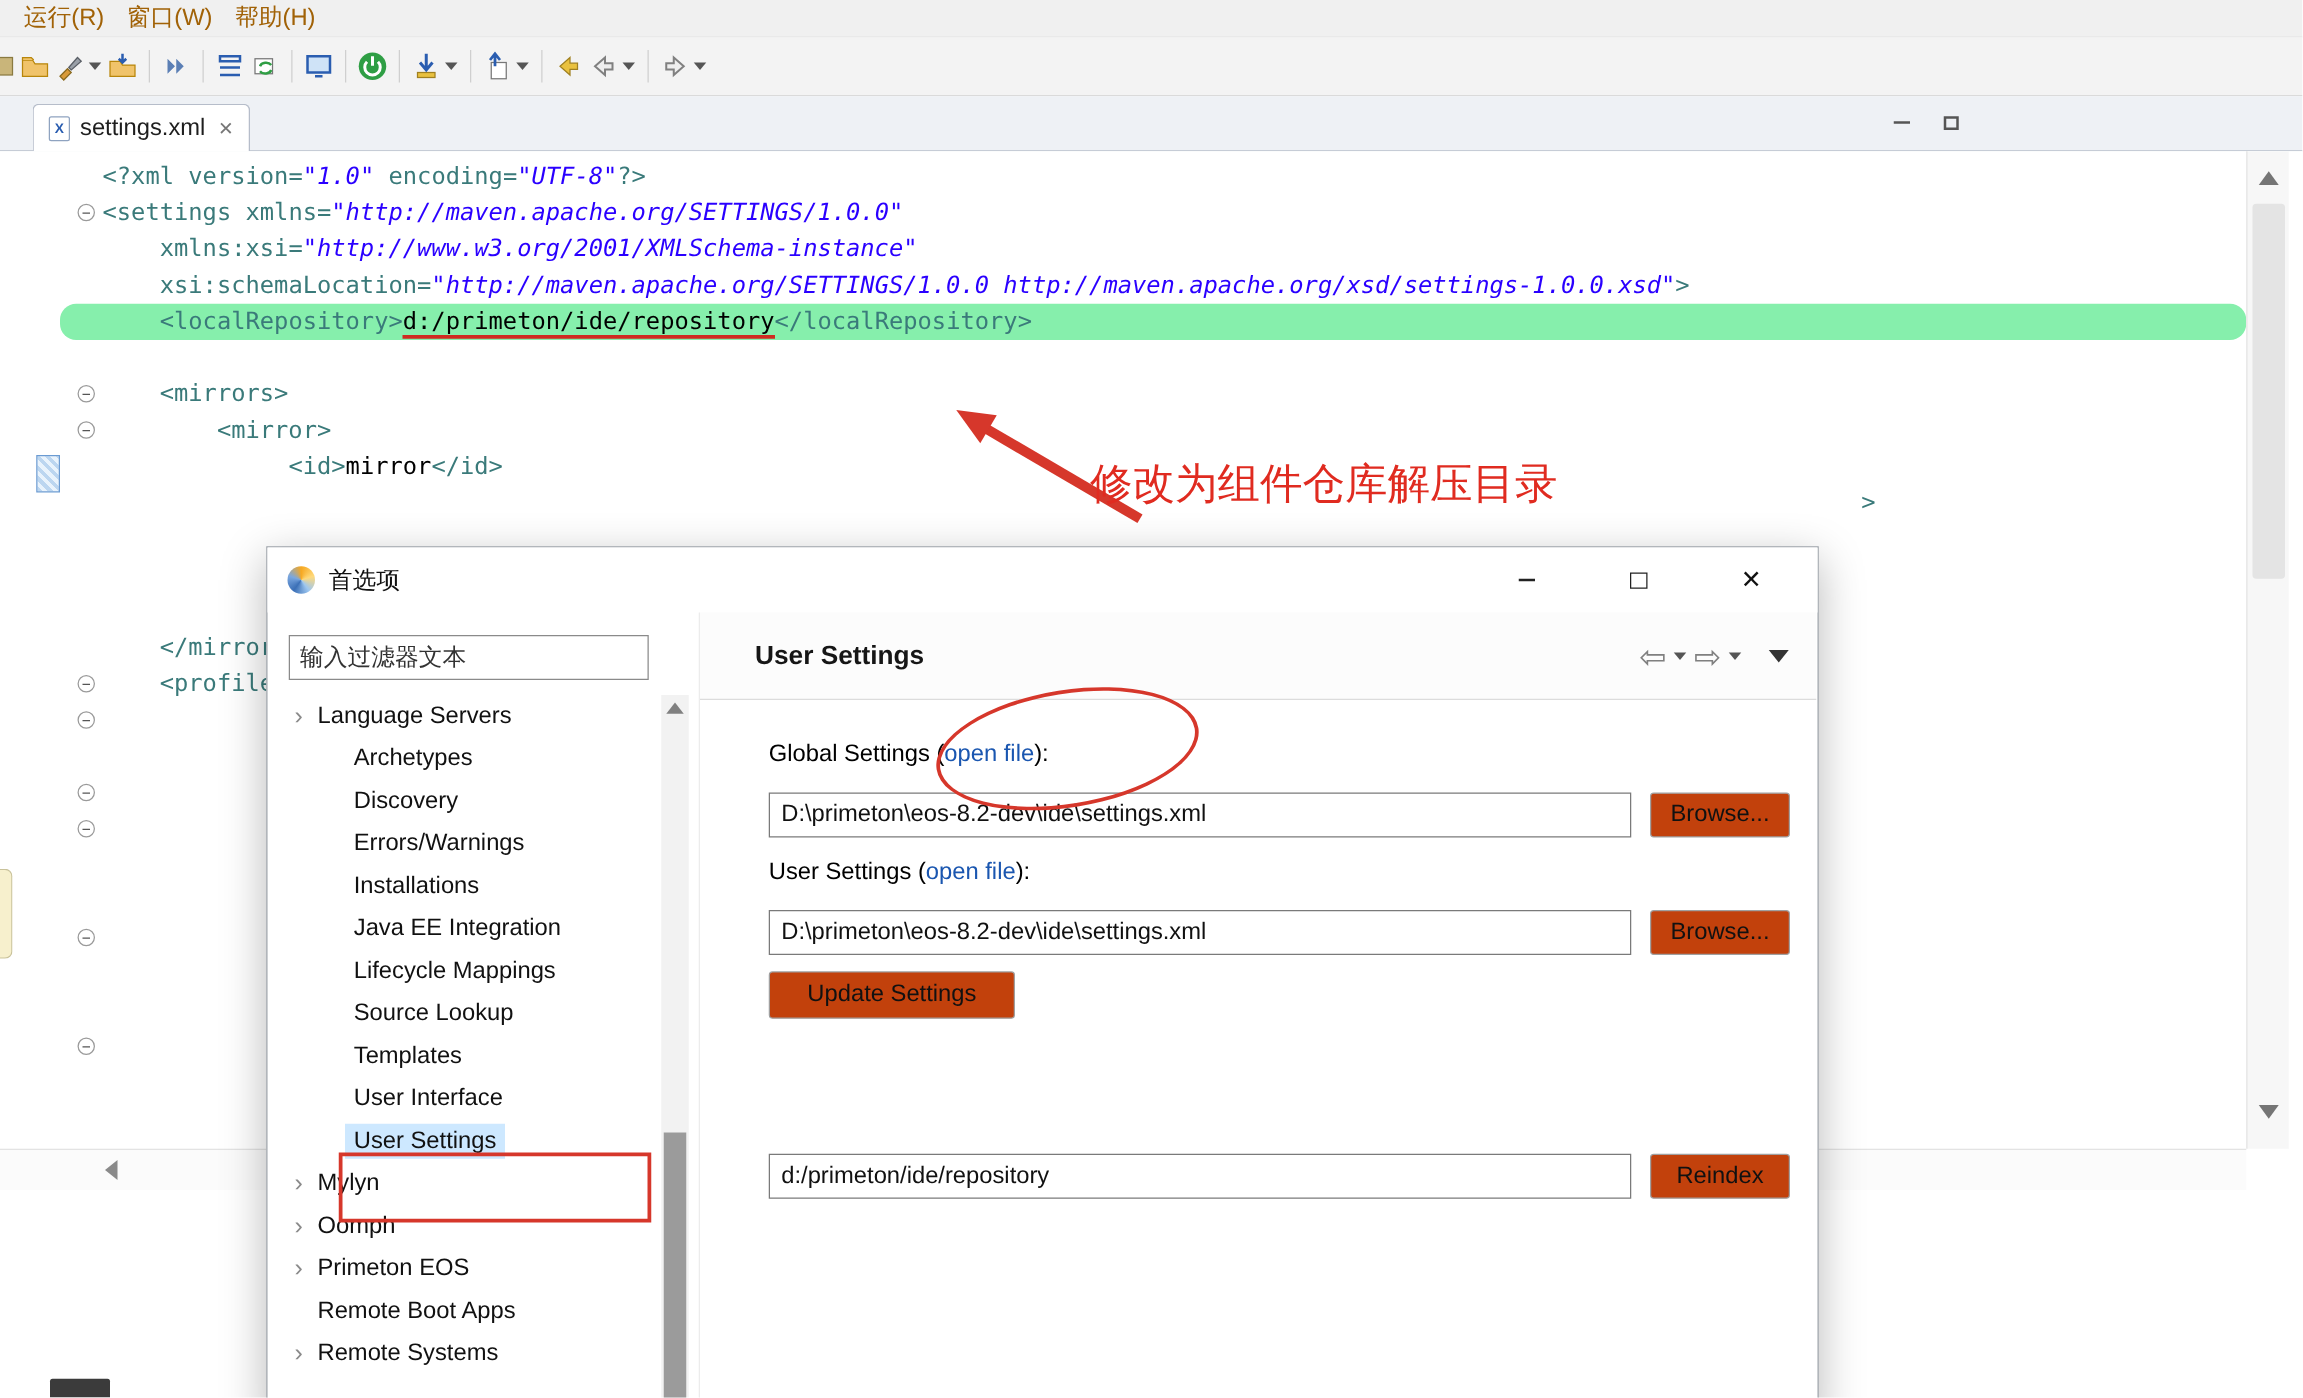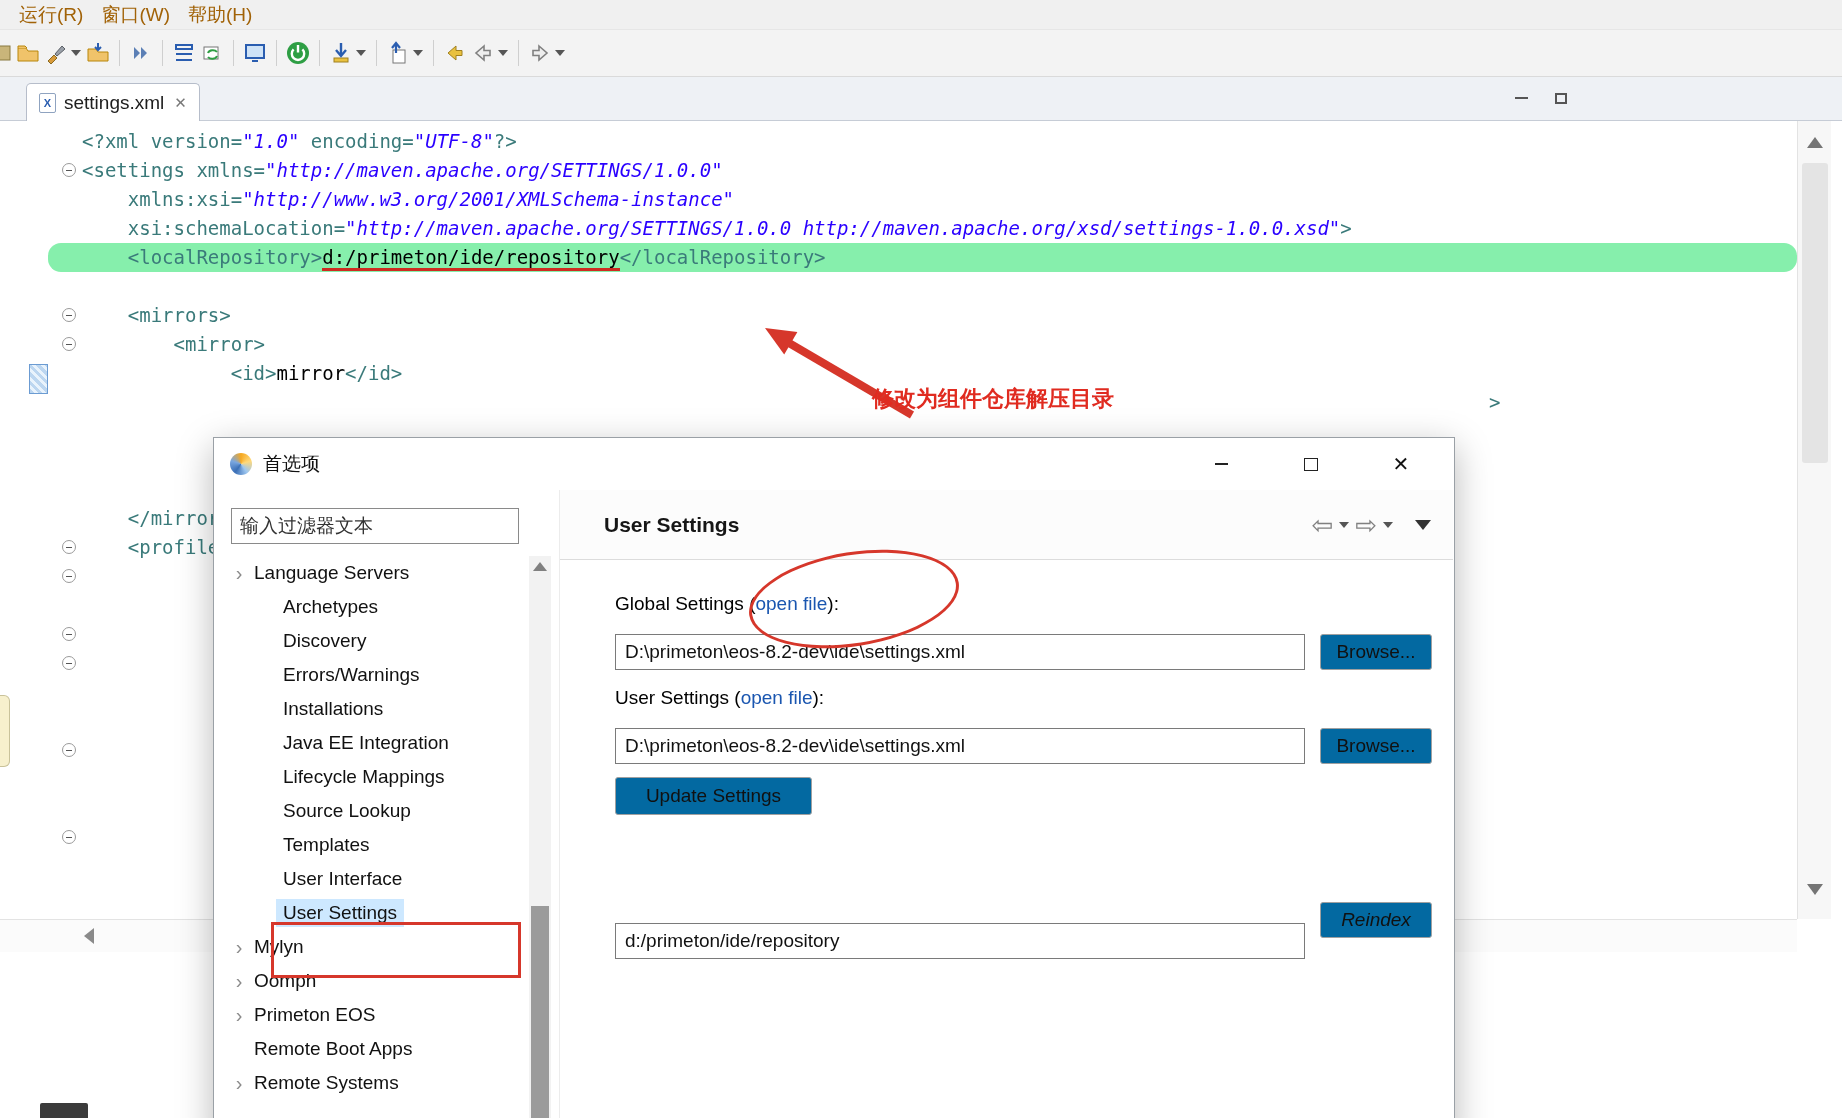--- a/index.html
+++ b/index.html
@@ -120,30 +120,30 @@
   .nav-caret { width:0; height:0; border-left:5px solid transparent; border-right:5px solid transparent;
     border-top:6px solid #555; }
   .nav-menu { width:0; height:0; border-left:8px solid transparent; border-right:8px solid transparent;
     border-top:10px solid #333; margin-left:16px; }
 
   .fld-label { position:absolute; font-size:19px; color:#000; white-space:nowrap; }
   .fld-link { color:#1a56b0; }
   .fld-input { position:absolute; width:690px; height:36px; border:1px solid #7a7a7a;
     font-size:19px; padding:0 9px; color:#111; background:#fff;
     font-family:"Liberation Sans", sans-serif; }
-  .btn { position:absolute; height:36px; background:#0369a1; border:1px solid #a0a0a0;
+  .btn { position:absolute; height:36px; background:#c2410c; border:1px solid #a0a0a0;
     border-radius:3px; font-size:19px; color:#111; text-align:center;
     font-family:"Liberation Sans", sans-serif; display:flex; align-items:center; justify-content:center; }
 
   
   .annot { z-index:40; position:absolute; }
   #ann-ellipse { left:748px; top:552px; width:212px; height:94px;
     border:3.5px solid #d6372b; border-radius:50%; transform:rotate(-9deg); }
   #ann-rect { left:271px; top:922px; width:250px; height:56px; border:3.5px solid #d6372b; }
-  #ann-note { left:872px; top:384px; font-size:22px; font-weight:bold; color:#e02b20; white-space:nowrap; }
+  #ann-note { left:872px; top:364px; font-size:34px; font-weight:normal; color:#e02b20; white-space:nowrap; }
   #ann-arrow { left:737px; top:315px; }
 </style>
 </head>
 <body>
 
 <div id="menubar">
   <span class="menu-item">运行(R)</span>
   <span class="menu-item">窗口(W)</span>
   <span class="menu-item">帮助(H)</span>
 </div>
@@ -411,21 +411,21 @@
     <input class="fld-input" style="left: 55px; top: 144px;" value="D:\primeton\eos-8.2-dev\ide\settings.xml">
     <span class="btn" style="left:760px; top:144px; width:112px;">Browse...</span>
 
     <span class="fld-label" style="left:55px; top:197px;"><span>User Settings (</span><span class="fld-link">open file</span><span>):</span></span>
     <input class="fld-input" style="left: 55px; top: 238px;" value="D:\primeton\eos-8.2-dev\ide\settings.xml">
     <span class="btn" style="left:760px; top:238px; width:112px;">Browse...</span>
 
     <span class="btn" style="left:55px; top:287px; width:197px; height:38px;">Update Settings</span>
 
     <input class="fld-input" style="left: 55px; top: 433px;" value="d:/primeton/ide/repository">
-    <span class="btn" style="left:760px; top:412px; width:112px;font-style:italic;">Reindex</span>
+    <span class="btn" style="left:760px; top:433px; width:112px;">Reindex</span>
   </div>
 </div>
 
 <svg id="ann-arrow" class="annot" width="200" height="110">
   <line x1="175" y1="100" x2="52" y2="28" stroke="#d6372b" stroke-width="8"></line>
   <polygon points="28,13 60.4,17.1 47.2,39.5" fill="#d6372b"></polygon>
 </svg>
 <div id="ann-note" class="annot">修改为组件仓库解压目录</div>
 <div id="ann-ellipse" class="annot"></div>
 <div id="ann-rect" class="annot"></div>

